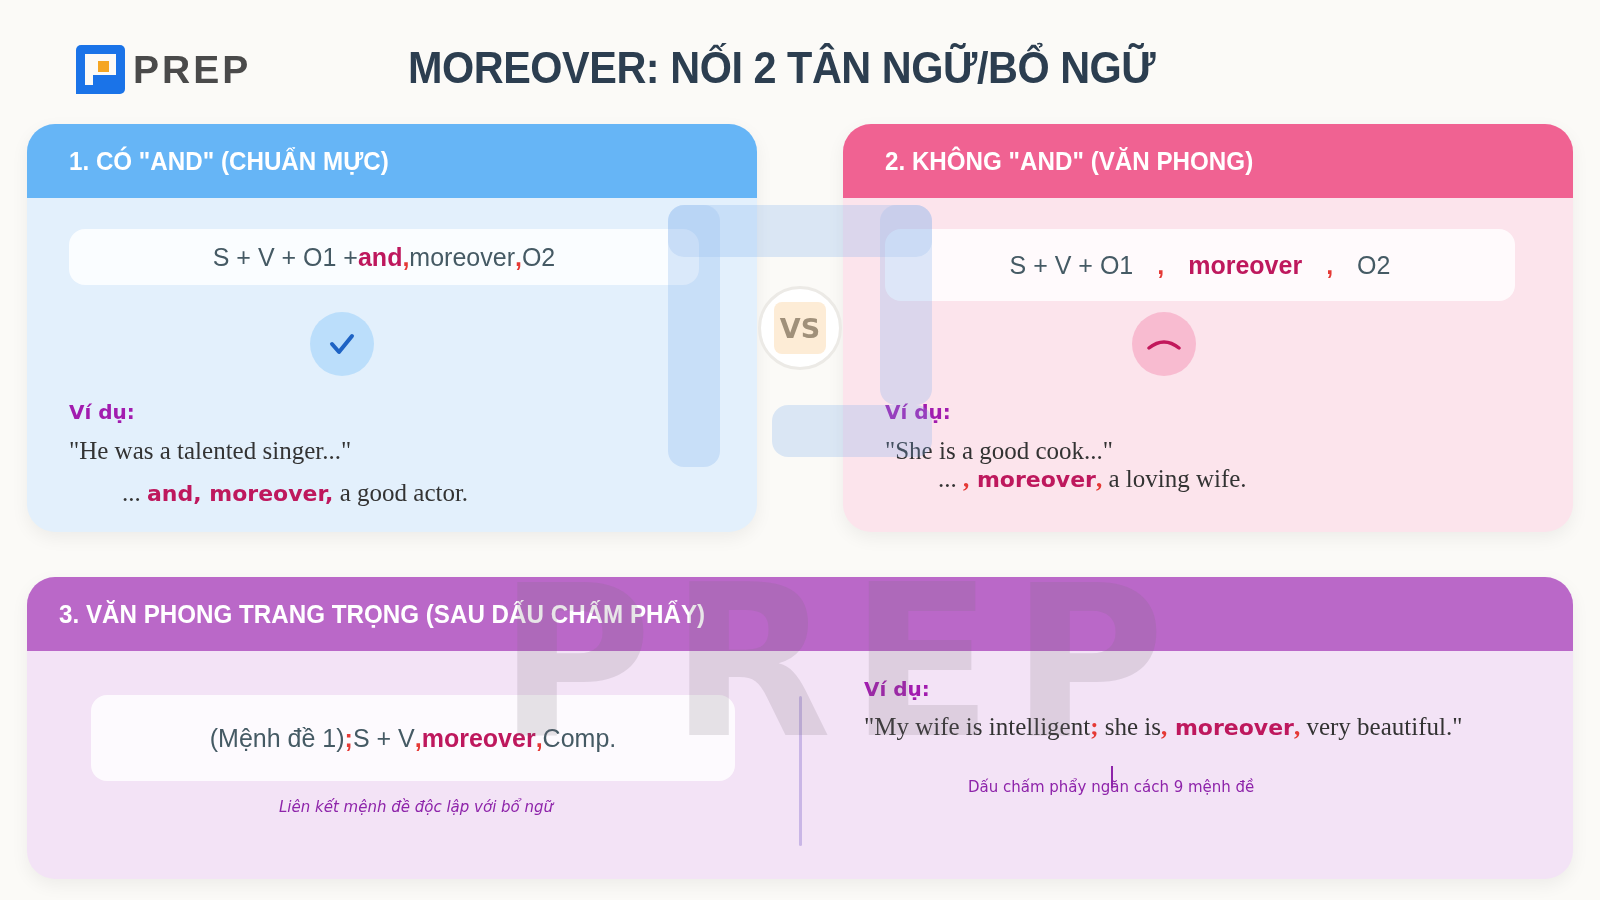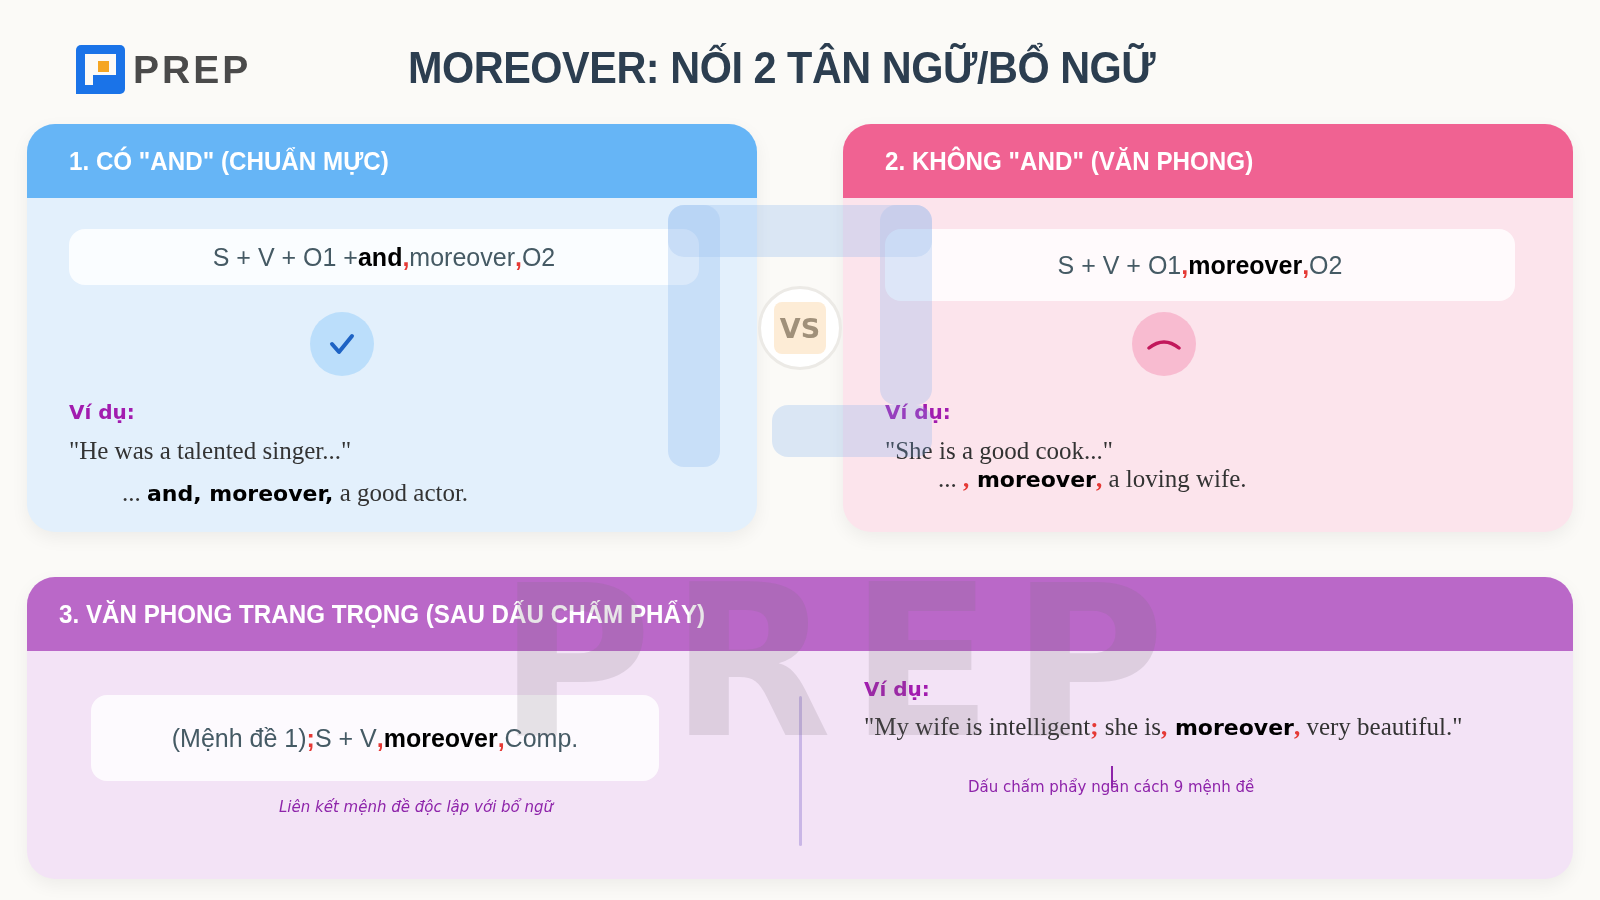--- a/index.html
+++ b/index.html
@@ -51,21 +51,21 @@
   .card2 { left: 843px; top: 124px; width: 730px; height: 408px; background: #fce4ec; }
   .card2 .card-head { background: #f06292; }
   .card3 { left: 27px; top: 577px; width: 1546px; height: 302px; background: #f3e3f6; }
   .card3 .card-head { background: #ba68c8; padding-left: 32px; }
 
   .formula-box {
     position: absolute; background: rgba(255,255,255,0.82);
     border-radius: 16px; display: flex; align-items: center; justify-content: center;
     font-size: 25px; color: #455a64; white-space: nowrap;
   }
-  .hl { color: #000000; font-weight: 700; }
+  .hl { color: #be185d; font-weight: 700; }
   .hl-comma { color: #e53935; font-weight: 900; }
 
   .status-circle {
     position: absolute; width: 64px; height: 64px; border-radius: 50%;
     display: flex; align-items: center; justify-content: center;
   }
 
   .ex-label {
     position: absolute; font-family: "DejaVu Sans", sans-serif;
     font-size: 20px; font-weight: 700; color: #a21caf;
@@ -149,21 +149,21 @@
   <div class="ex-quote" style="left:42px; top:313px;">"He was a talented singer..."</div>
   <div class="ex-cont" style="left:95px; top:355px;">
     <span>... </span><span class="hl">and, moreover,</span><span> a good actor.</span>
   </div>
 </div>
 
 <div class="card card2">
   <div class="card-head">
     <span>2. KHÔNG "AND" (VĂN PHONG)</span>
   </div>
-  <div class="formula-box" style="left:42px; top:105px; width:630px; height:72px;">
+  <div class="formula-box" style="left:42px; top:105px; width:630px; height:72px;gap:24px;">
     <span>S + V + O1</span>
       <span class="hl-comma">,</span>
       <span class="hl"> moreover</span>
       <span class="hl-comma">,</span>
       <span> O2</span>
   </div>
   <div class="status-circle" style="left:289px; top:188px; background:#f8bbd0;">
     <svg width="36" height="16" viewBox="0 0 36 16">
         <path d="M3 12 Q18 0 33 12" fill="none" stroke="#c2185b" stroke-width="3.5" stroke-linecap="round"></path>
       </svg>
@@ -183,21 +183,21 @@
 </div>
 
 <div class="vs-badge">
   <div class="vs-inner">VS</div>
 </div>
 
 <div class="card card3">
   <div class="card-head">
     <span>3. VĂN PHONG TRANG TRỌNG (SAU DẤU CHẤM PHẨY)</span>
   </div>
-  <div class="formula-box" style="left:64px; top:118px; width:568px; height:86px;">
+  <div class="formula-box" style="left:64px; top:118px; width:644px; height:86px;">
     <span>(Mệnh đề 1)</span>
       <span class="hl-comma">;</span>
       <span> S + V</span>
       <span class="hl-comma">,</span>
       <span class="hl"> moreover</span>
       <span class="hl-comma">,</span>
       <span> Comp.</span>
   </div>
   <div class="caption" style="left:252px; top:221px; font-style:italic;">Liên kết mệnh đề độc lập với bổ ngữ</div>
   <div class="ex-label" style="left:837px; top:100px;">Ví dụ:</div>

